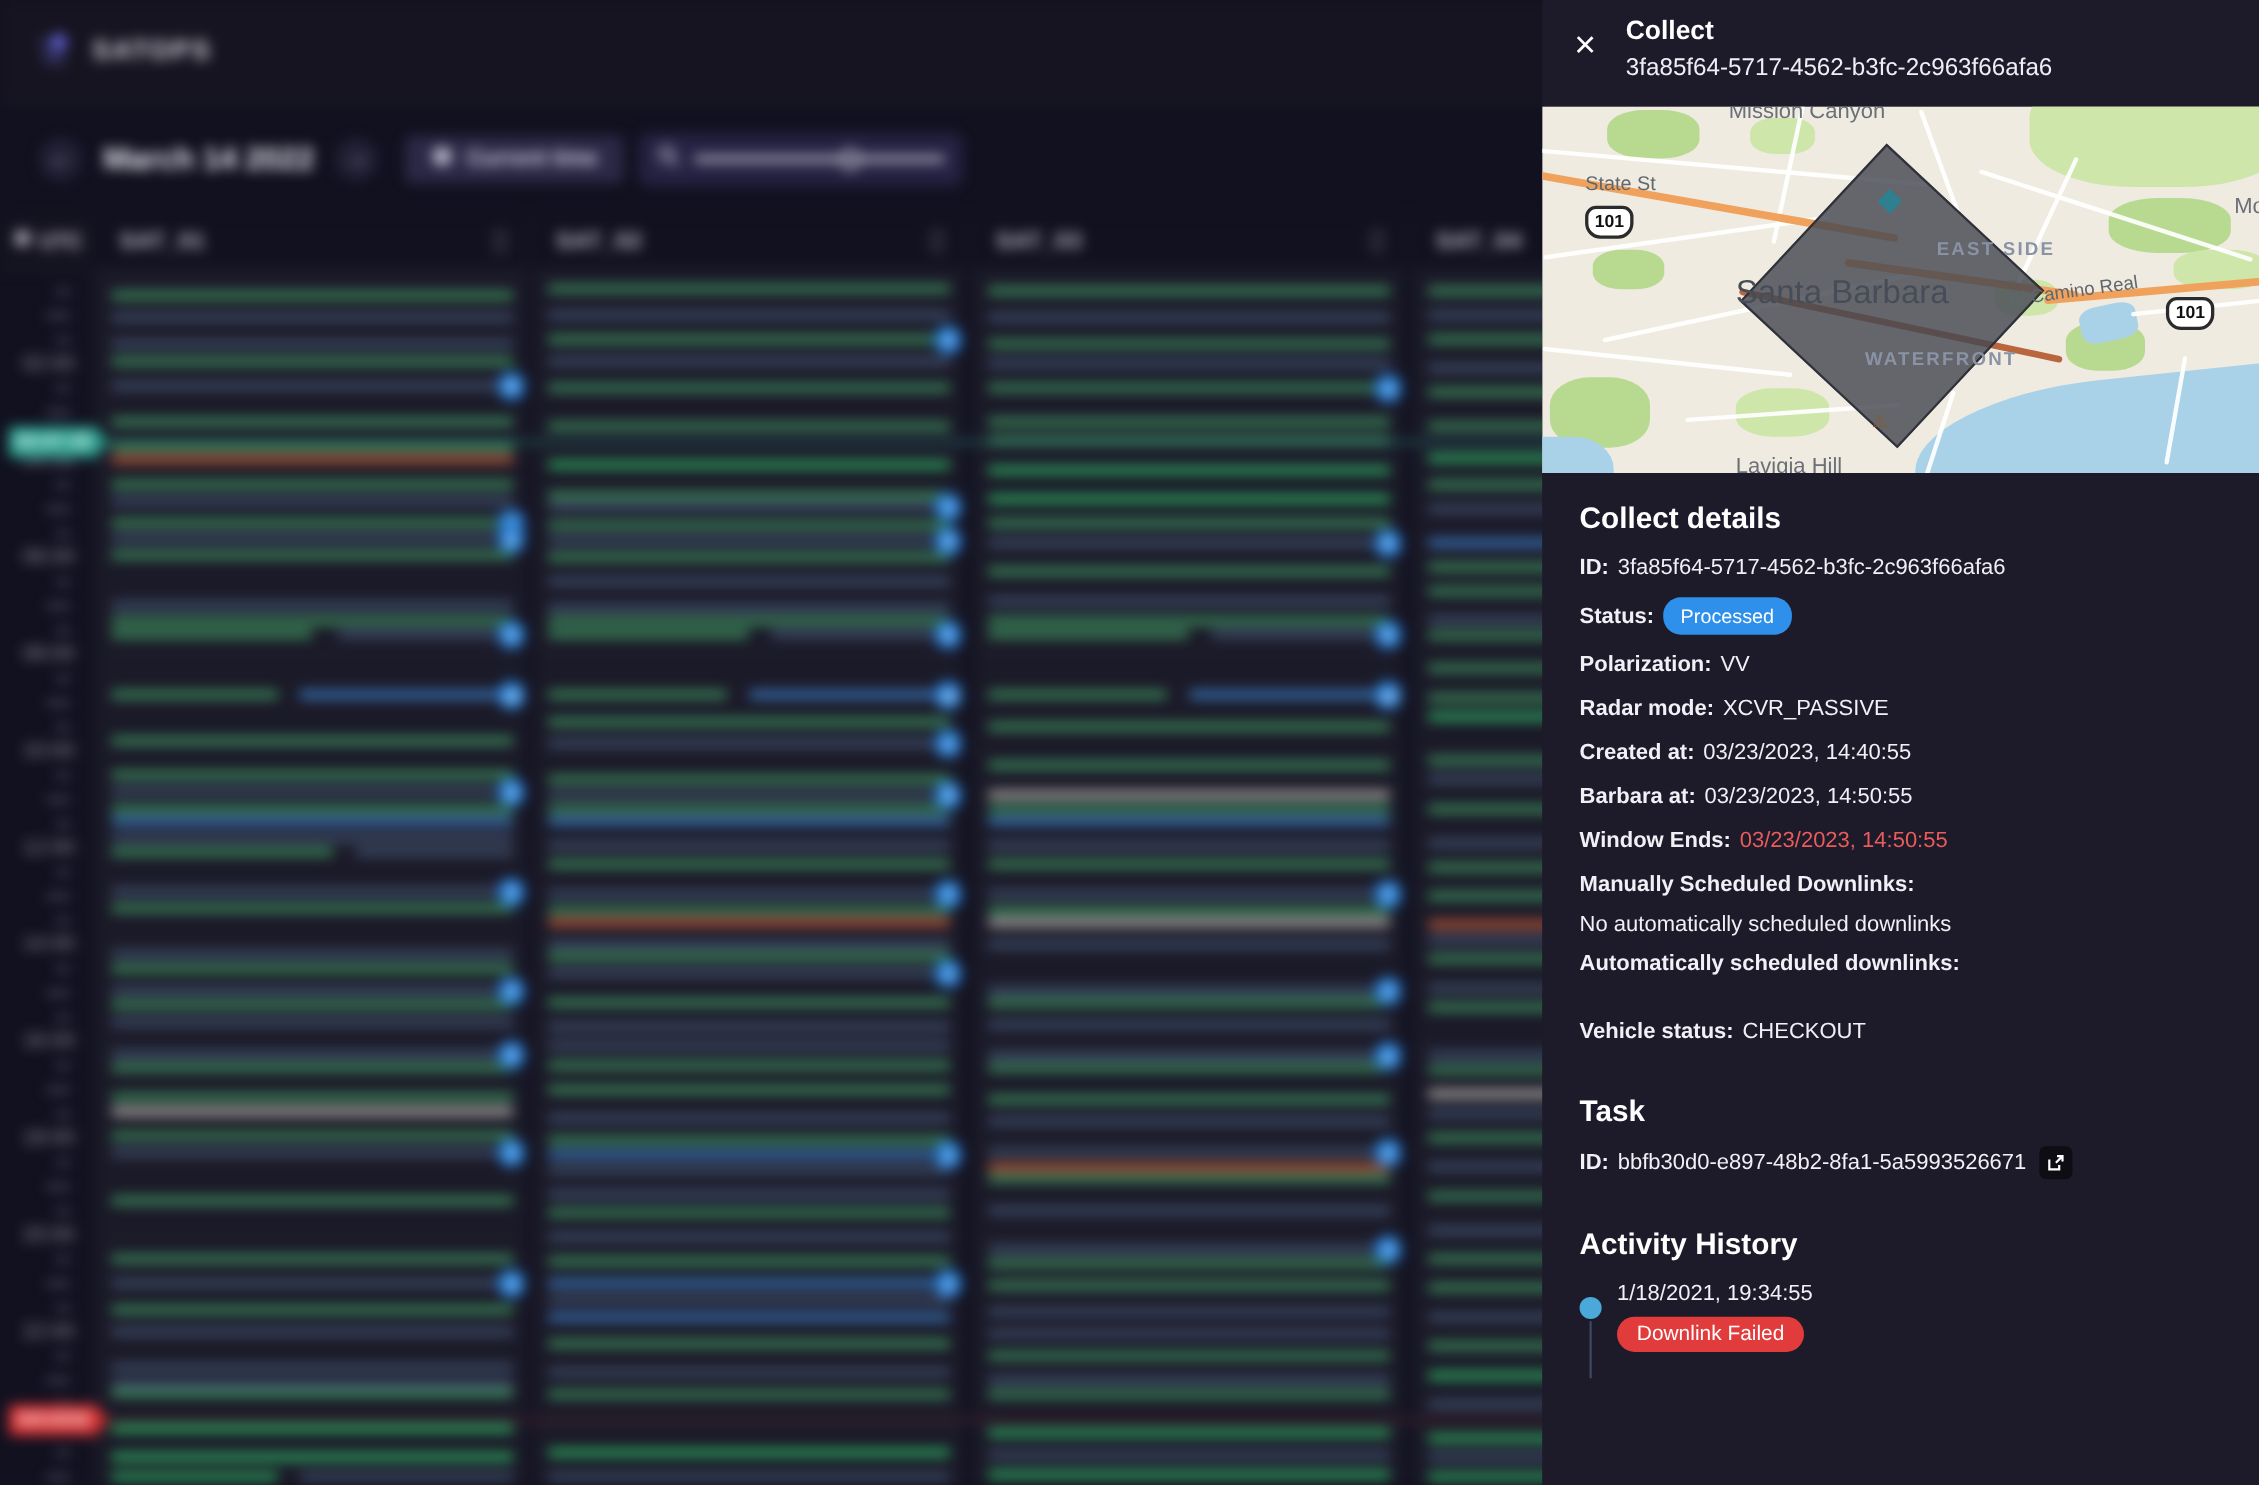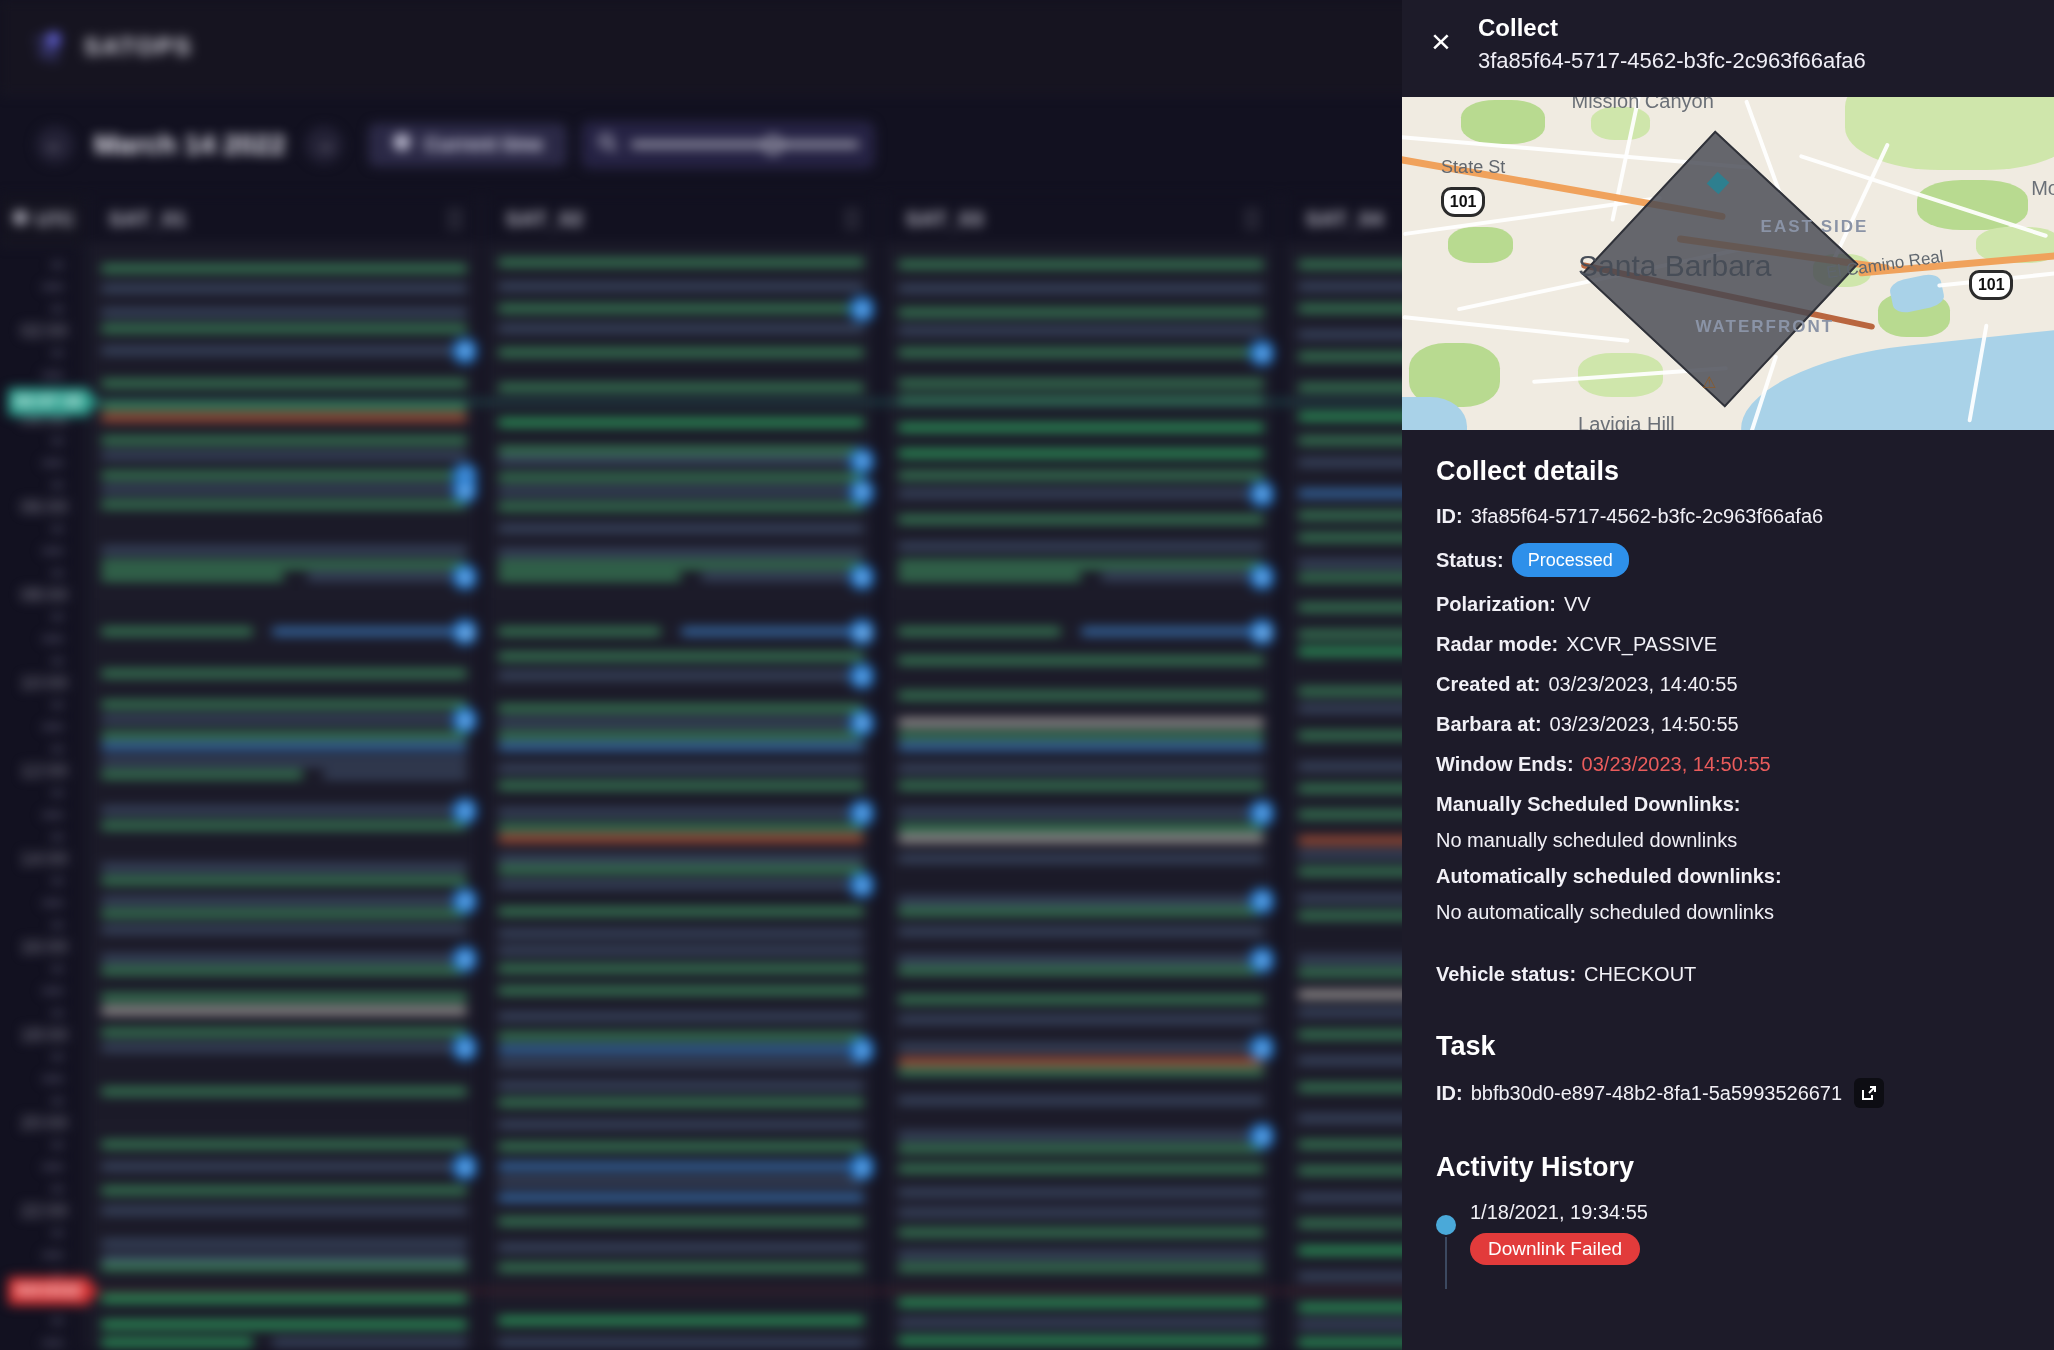--- a/index.html
+++ b/index.html
@@ -668,27 +668,24 @@
             <span>03/23/2023, 14:50:55</span>
           </div>
           <div class="detail-row">
             <b>Window Ends:</b>
             <span class="value-danger">03/23/2023, 14:50:55</span>
           </div>
           <div class="detail-row tight">
             <b>Manually Scheduled Downlinks:</b>
           </div>
           <div class="detail-row tight">
-            <span>No manually scheduled downlinks</span>
+            <span>No automatically scheduled downlinks</span>
           </div>
           <div class="detail-row tight">
             <b>Automatically scheduled downlinks:</b>
-          </div>
-          <div class="detail-row tight">
-            <span>No automatically scheduled downlinks</span>
           </div>
         </div>
 
       <div class="spacer26"></div>
       <div class="detail-row">
         <b>Vehicle status:</b>
         <span>CHECKOUT</span>
       </div>
 
       <div class="spacer30"></div>

